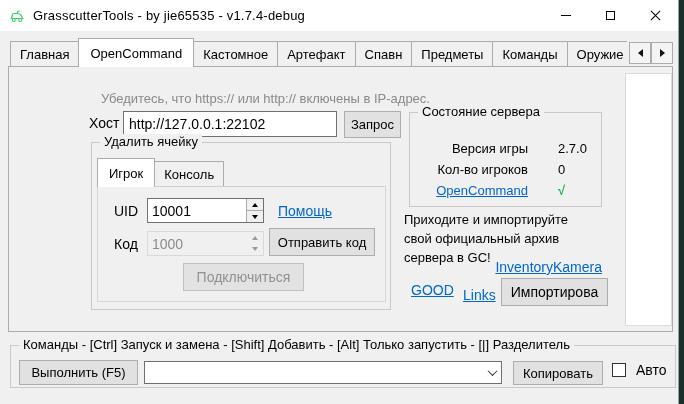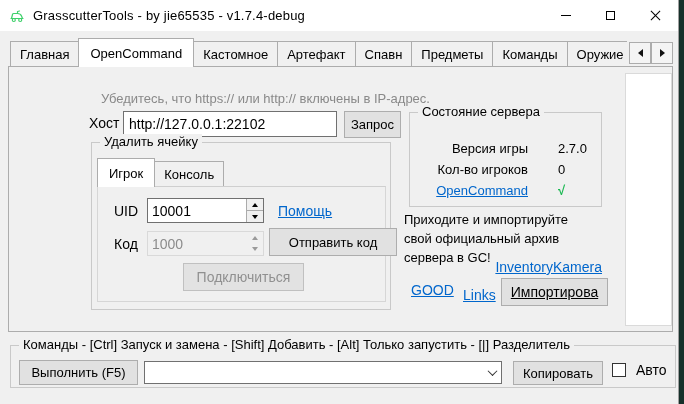--- a/index.html
+++ b/index.html
@@ -59,35 +59,35 @@
   .stepper.disabled { background:#f0f0f0; border-color:#d9d9d9; }
   .stepper.disabled input { color:#8b8b8b; }
   .stepper.disabled .spin { border-left:none; }
   .stepper.disabled .spin-btn { background:transparent; }
   .stepper.disabled .spin-btn + .spin-btn { border-top:none; }
   .stepper.disabled .arr-up { border-bottom-color:#9a9a9a; }
   .stepper.disabled .arr-dn { border-top-color:#9a9a9a; }
 
   .link { color:#0066cc; text-decoration:underline; font-size:13px; cursor:pointer; white-space:nowrap; }
 
-  .btn-send { position:absolute; left:177px; top:85px; width:128px; height:28px; }
+  .btn-send { position:absolute; left:177px; top:85px; width:106px; height:28px; }
   .btn-connect { position:absolute; left:91px; top:120px; width:121px; height:28px; background:#e2e2e2; border-color:#c0c0c0; color:#909090; font-size:14px; }
 
   
   .status-rows { position:absolute; left:0; top:28px; width:100%; display:flex; flex-direction:column; gap:6px; }
   .status-row { display:flex; font-size:13px; }
   .status-row .lbl { width:118px; text-align:right; color:#000; }
   .status-row .val { margin-left:30px; color:#000; }
   .check-ok { font-weight:bold; }
 
   .import-text { position:absolute; left:395px; top:143px; font-size:13px; color:#000; line-height:19px; }
   .link-inventory { position:absolute; left:395px; top:192px; width:198px; text-align:right; font-size:13px; }
   .link-good { position:absolute; left:402px; top:215px; font-size:14px; }
   .link-links { position:absolute; left:454px; top:220px; font-size:14px; }
-  .btn-import { position:absolute; left:492px; top:211px; width:107px; height:28px; font-size:14px;text-decoration:underline; }
+  .btn-import { position:absolute; left:492px; top:211px; width:107px; height:28px; font-size:14px; }
 
   .side-panel { position:absolute; left:616px; top:6px; width:47px; height:253px; background:#ffffff; border:1px solid #dadada; }
 
   
   .gb-commands { left:10px; top:345px; width:666px; height:43px; }
   .btn-run { position:absolute; left:8px; top:14px; width:119px; height:25px; }
   .combo { position:absolute; left:133px; top:15px; width:358px; height:23px; background:#fff; border:1px solid #707070; display:flex; align-items:center; }
   .combo input { flex:1; border:none; outline:none; height:100%; padding:0 5px; font-size:13px; font-family:"Liberation Sans", sans-serif; background:transparent; }
   .combo-chevron { width:18px; height:100%; display:flex; align-items:center; justify-content:center; }
   .chev { width:7px; height:7px; border-right:1px solid #333; border-bottom:1px solid #333; transform:rotate(45deg) translate(-1px,-1px); }

